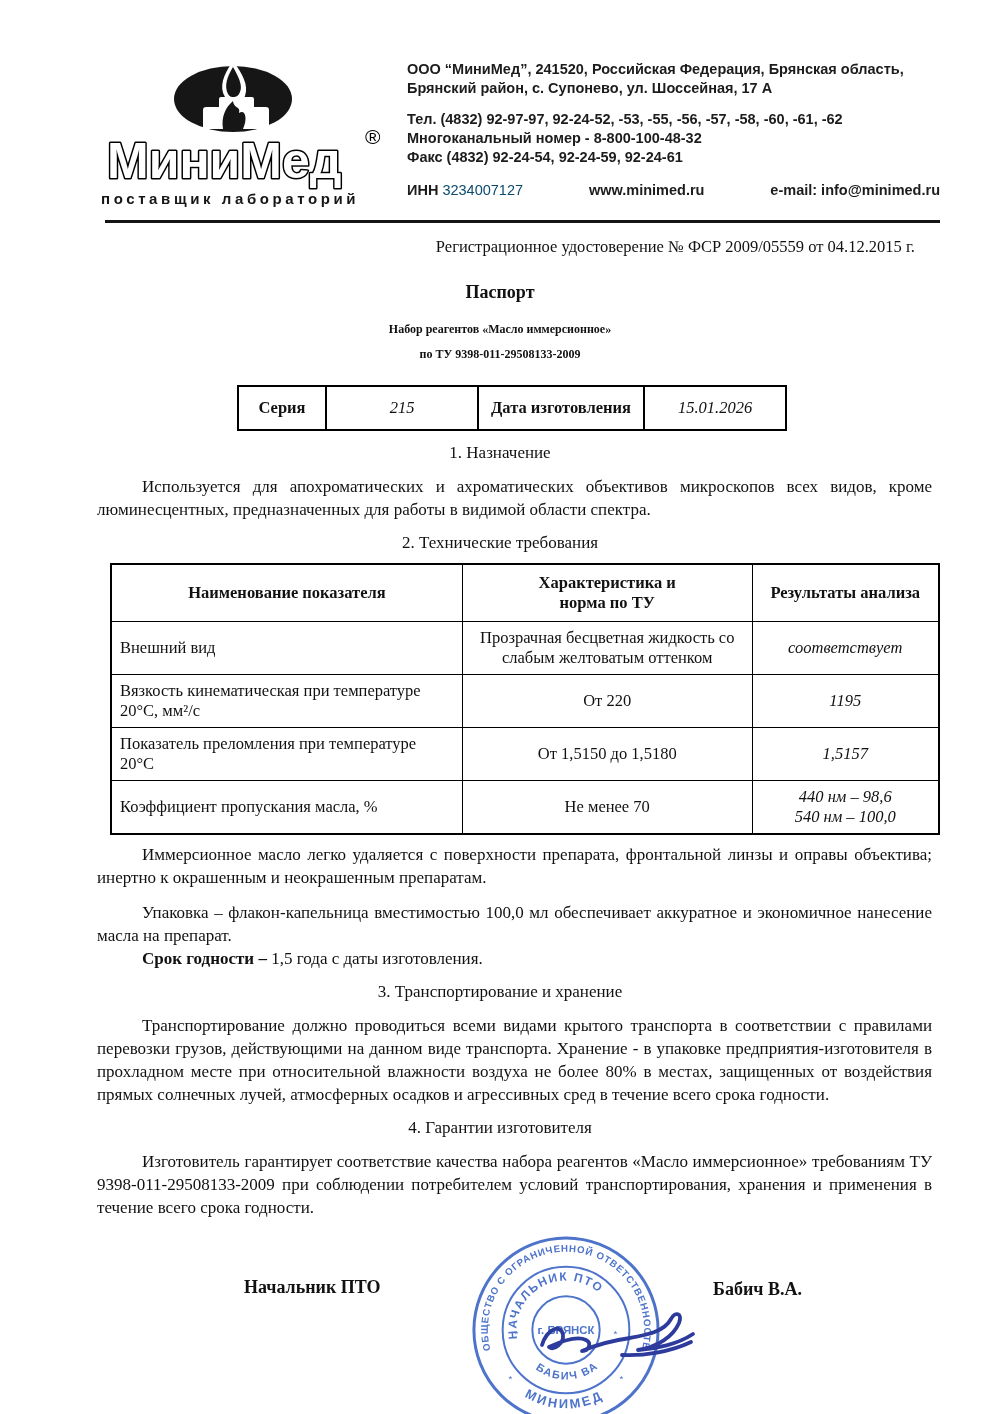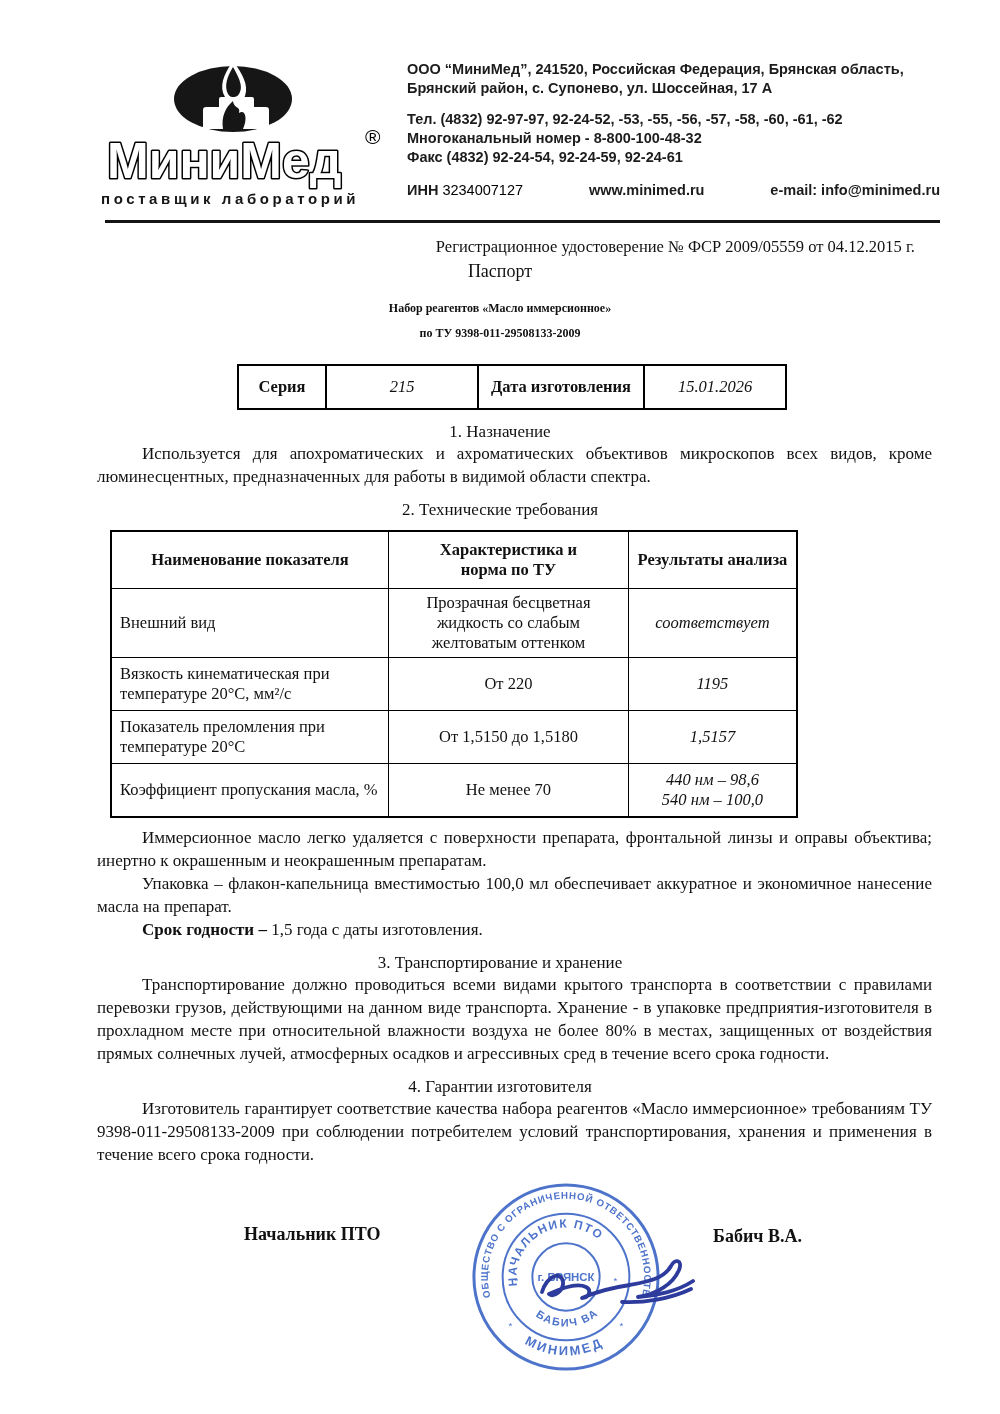--- a/index.html
+++ b/index.html
@@ -7,45 +7,45 @@
         font-family:"Liberation Serif",serif;color:#111;}
 
   
   .header{display:flex;align-items:flex-start;padding:52px 60px 0 95px;}
   .logo-block{width:302px;flex:0 0 302px;}
   .company-info{margin-left:10px;width:548px;font-family:"Liberation Sans",sans-serif;
                 font-weight:bold;font-size:14.5px;line-height:19px;color:#1c1c1c;padding-top:8px;}
   .company-info .line{white-space:nowrap;}
   .gap12{height:12px;} .gap14{height:14px;}
   .inn-row{display:flex;justify-content:space-between;align-items:baseline;}
-  .inn-value{font-weight:normal;color:#000000;}
+  .inn-value{font-weight:normal;color:#0c4a6e;}
   .rule{height:3px;background:#151515;margin:6px 60px 0 105px;}
 
   
   .registration{text-align:right;margin:14px 85px 0 0;font-size:16.5px;}
-  .doc-title{text-align:center;margin-top:4px;font-size:18px;font-weight:normal;}
+  .doc-title{text-align:center;margin-top:25px;font-size:18px;font-weight:bold;}
   .product-title{text-align:center;margin-top:14px;font-size:12px;font-weight:bold;line-height:25px;}
 
   
   .series-table{border-collapse:collapse;margin:18px 0 0 237px;}
   .series-table td{border:2px solid #000;height:42px;text-align:center;
                    font-size:16.5px;vertical-align:middle;padding:0 6px;}
   .series-table .lbl{font-weight:bold;border-radius:18px;}
   .series-table .val{font-style:italic;}
   .w-ser{width:74px;} .w-serval{width:138px;} .w-date{width:152px;} .w-dateval{width:128px;}
 
   
   .sec-heading{text-align:center;font-weight:normal;font-size:17px;margin-top:12px;}
-  .para{margin:0 68px 0 97px;text-align:justify;text-indent:45px;
+  .para{margin:12px 68px 0 97px;text-align:justify;text-indent:45px;
         font-size:17px;line-height:23px;}
   .shelf{margin:0 68px 0 97px;padding-left:45px;font-size:17px;line-height:23px;}
   .shelf b{font-weight:bold;}
 
   
-  .main-table{border-collapse:collapse;margin:10px 0 0 110px;width:688px;font-size:16.5px;}
+  .main-table{border-collapse:collapse;margin:10px 0 0 110px;width:830px;font-size:16.5px;}
   .main-table td,.main-table th{border:1.5px solid #000;vertical-align:middle;padding:4px 8px;}
   .main-table{border:2px solid #000;}
   .main-table th{font-weight:bold;text-align:center;height:48px;white-space:pre-line;}
   .col-name{width:336px;text-align:left;}
   .col-norm{width:274px;text-align:center;}
   .col-res{width:170px;text-align:center;font-style:italic;white-space:pre-line;margin-top:44px;}
   .main-table td{height:44px;}
 
   
   .footer{position:relative;height:340px;margin-top:26px;}

